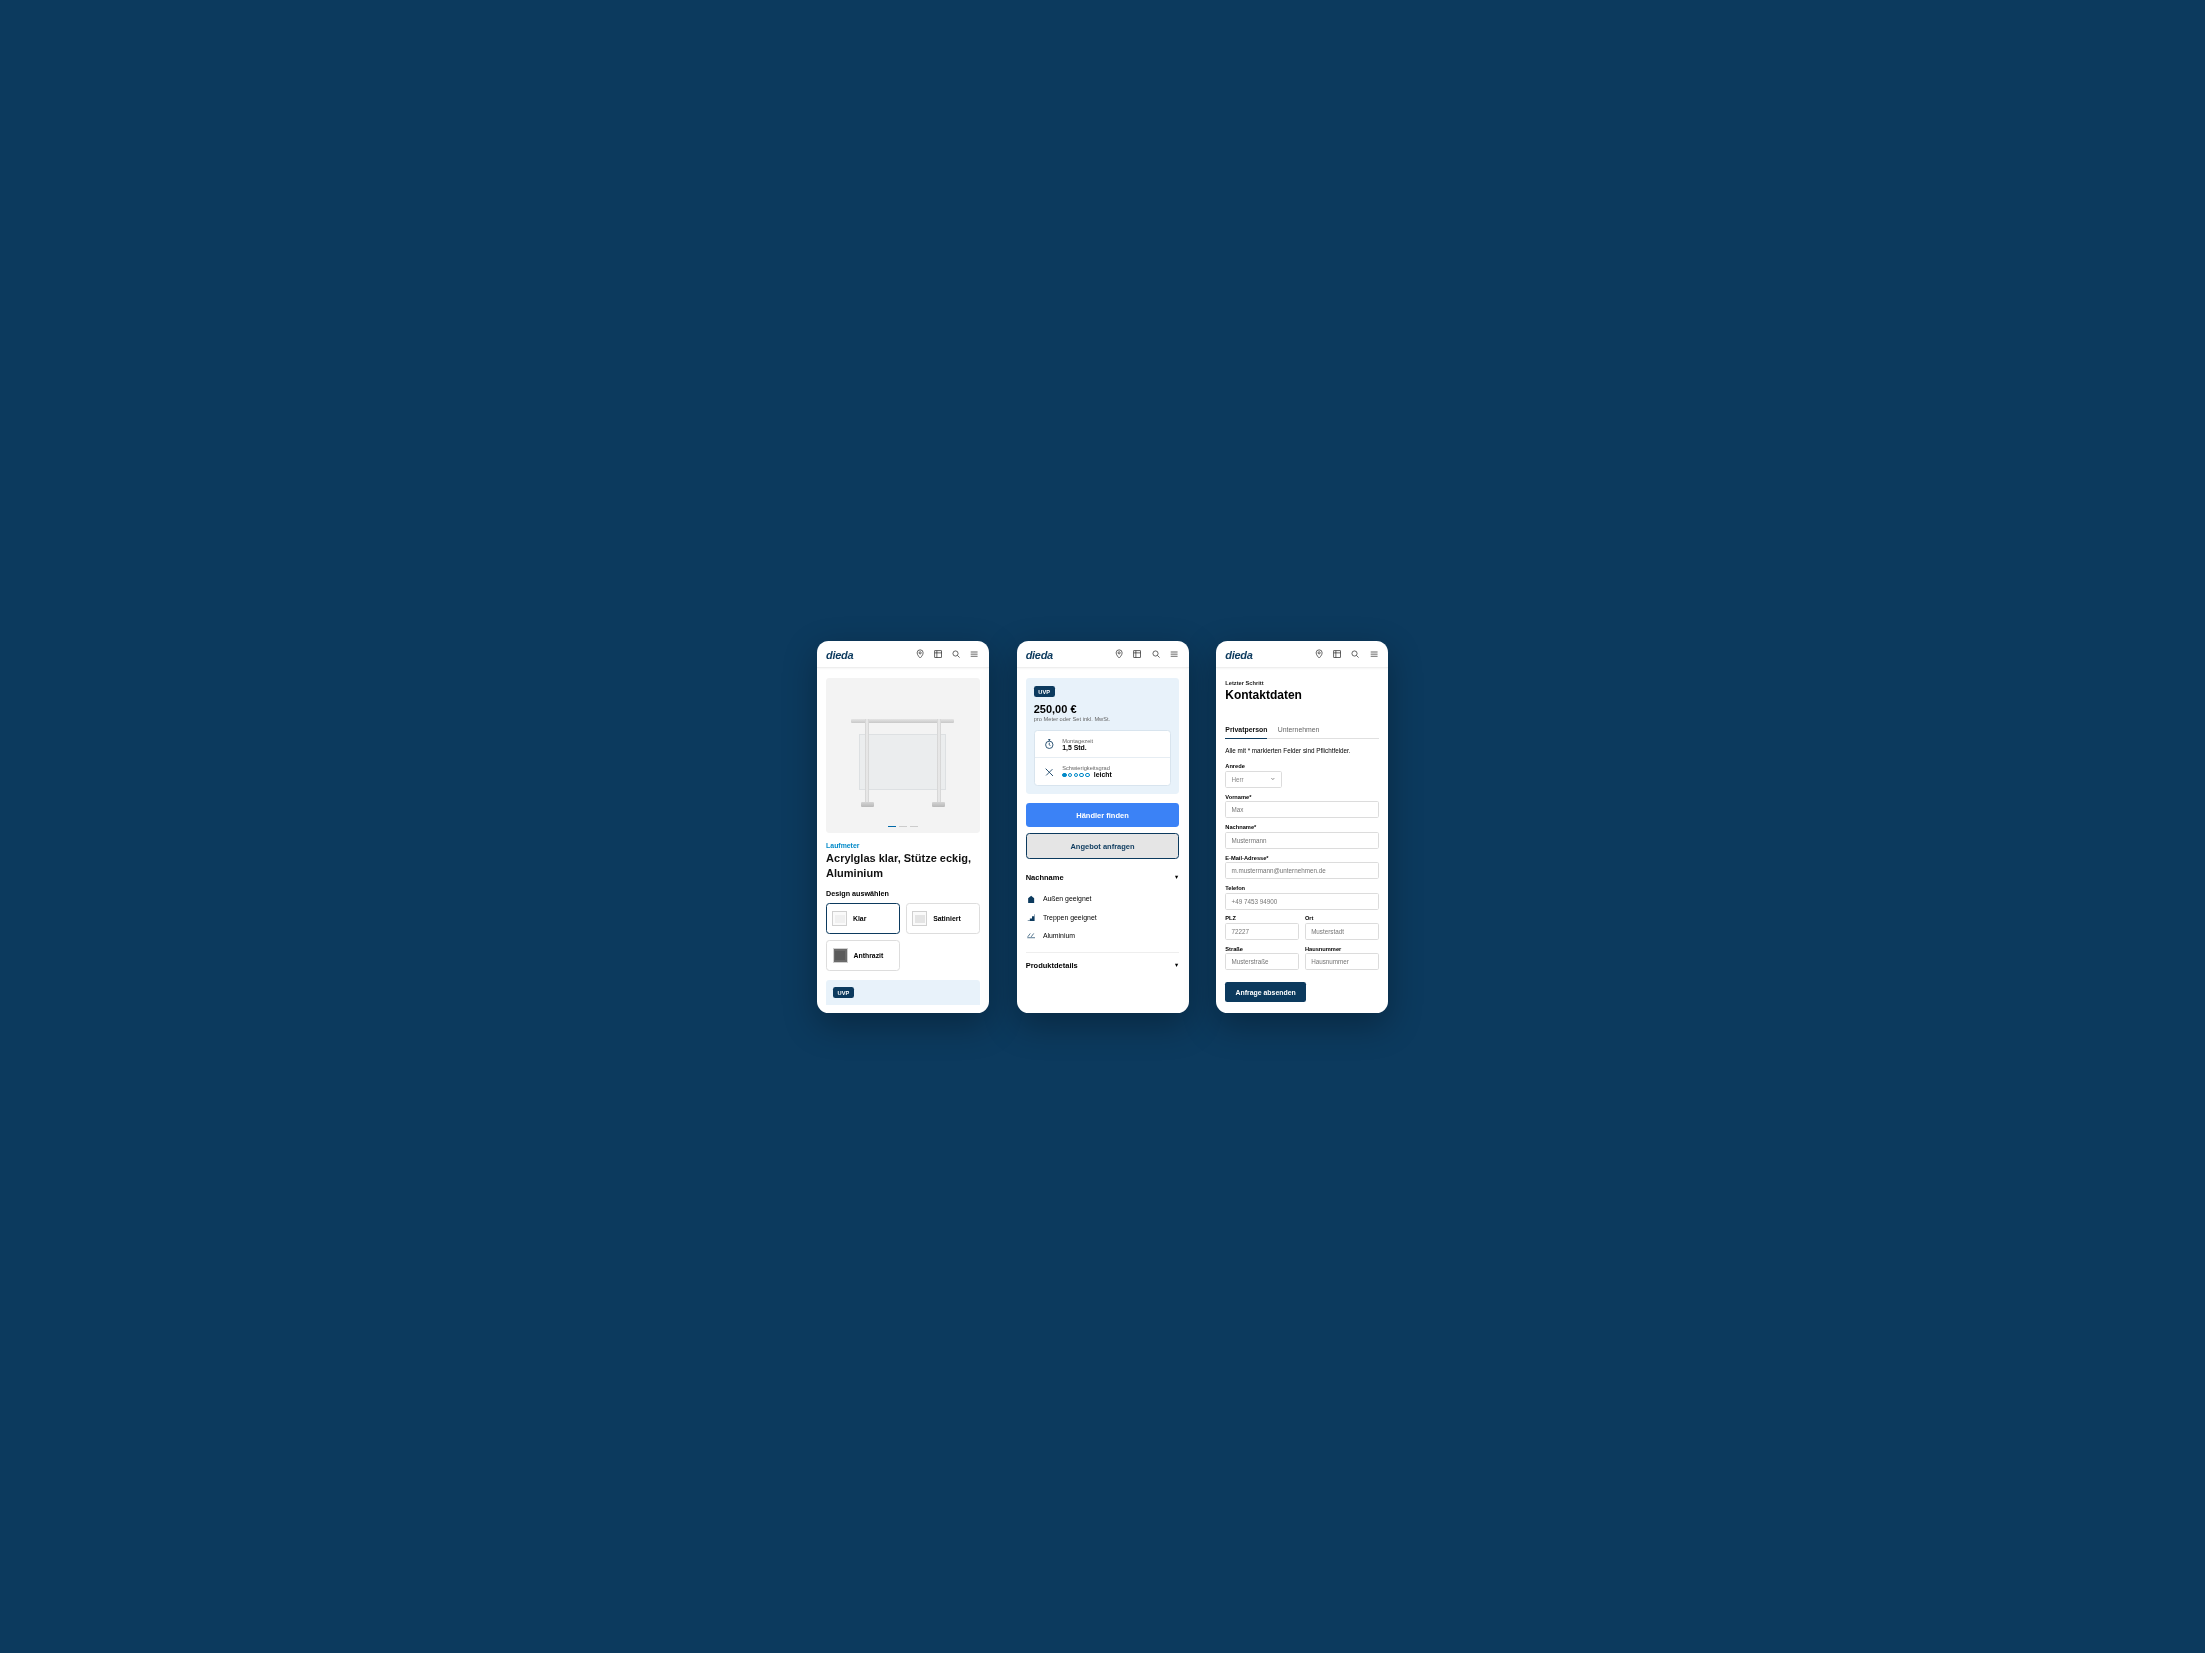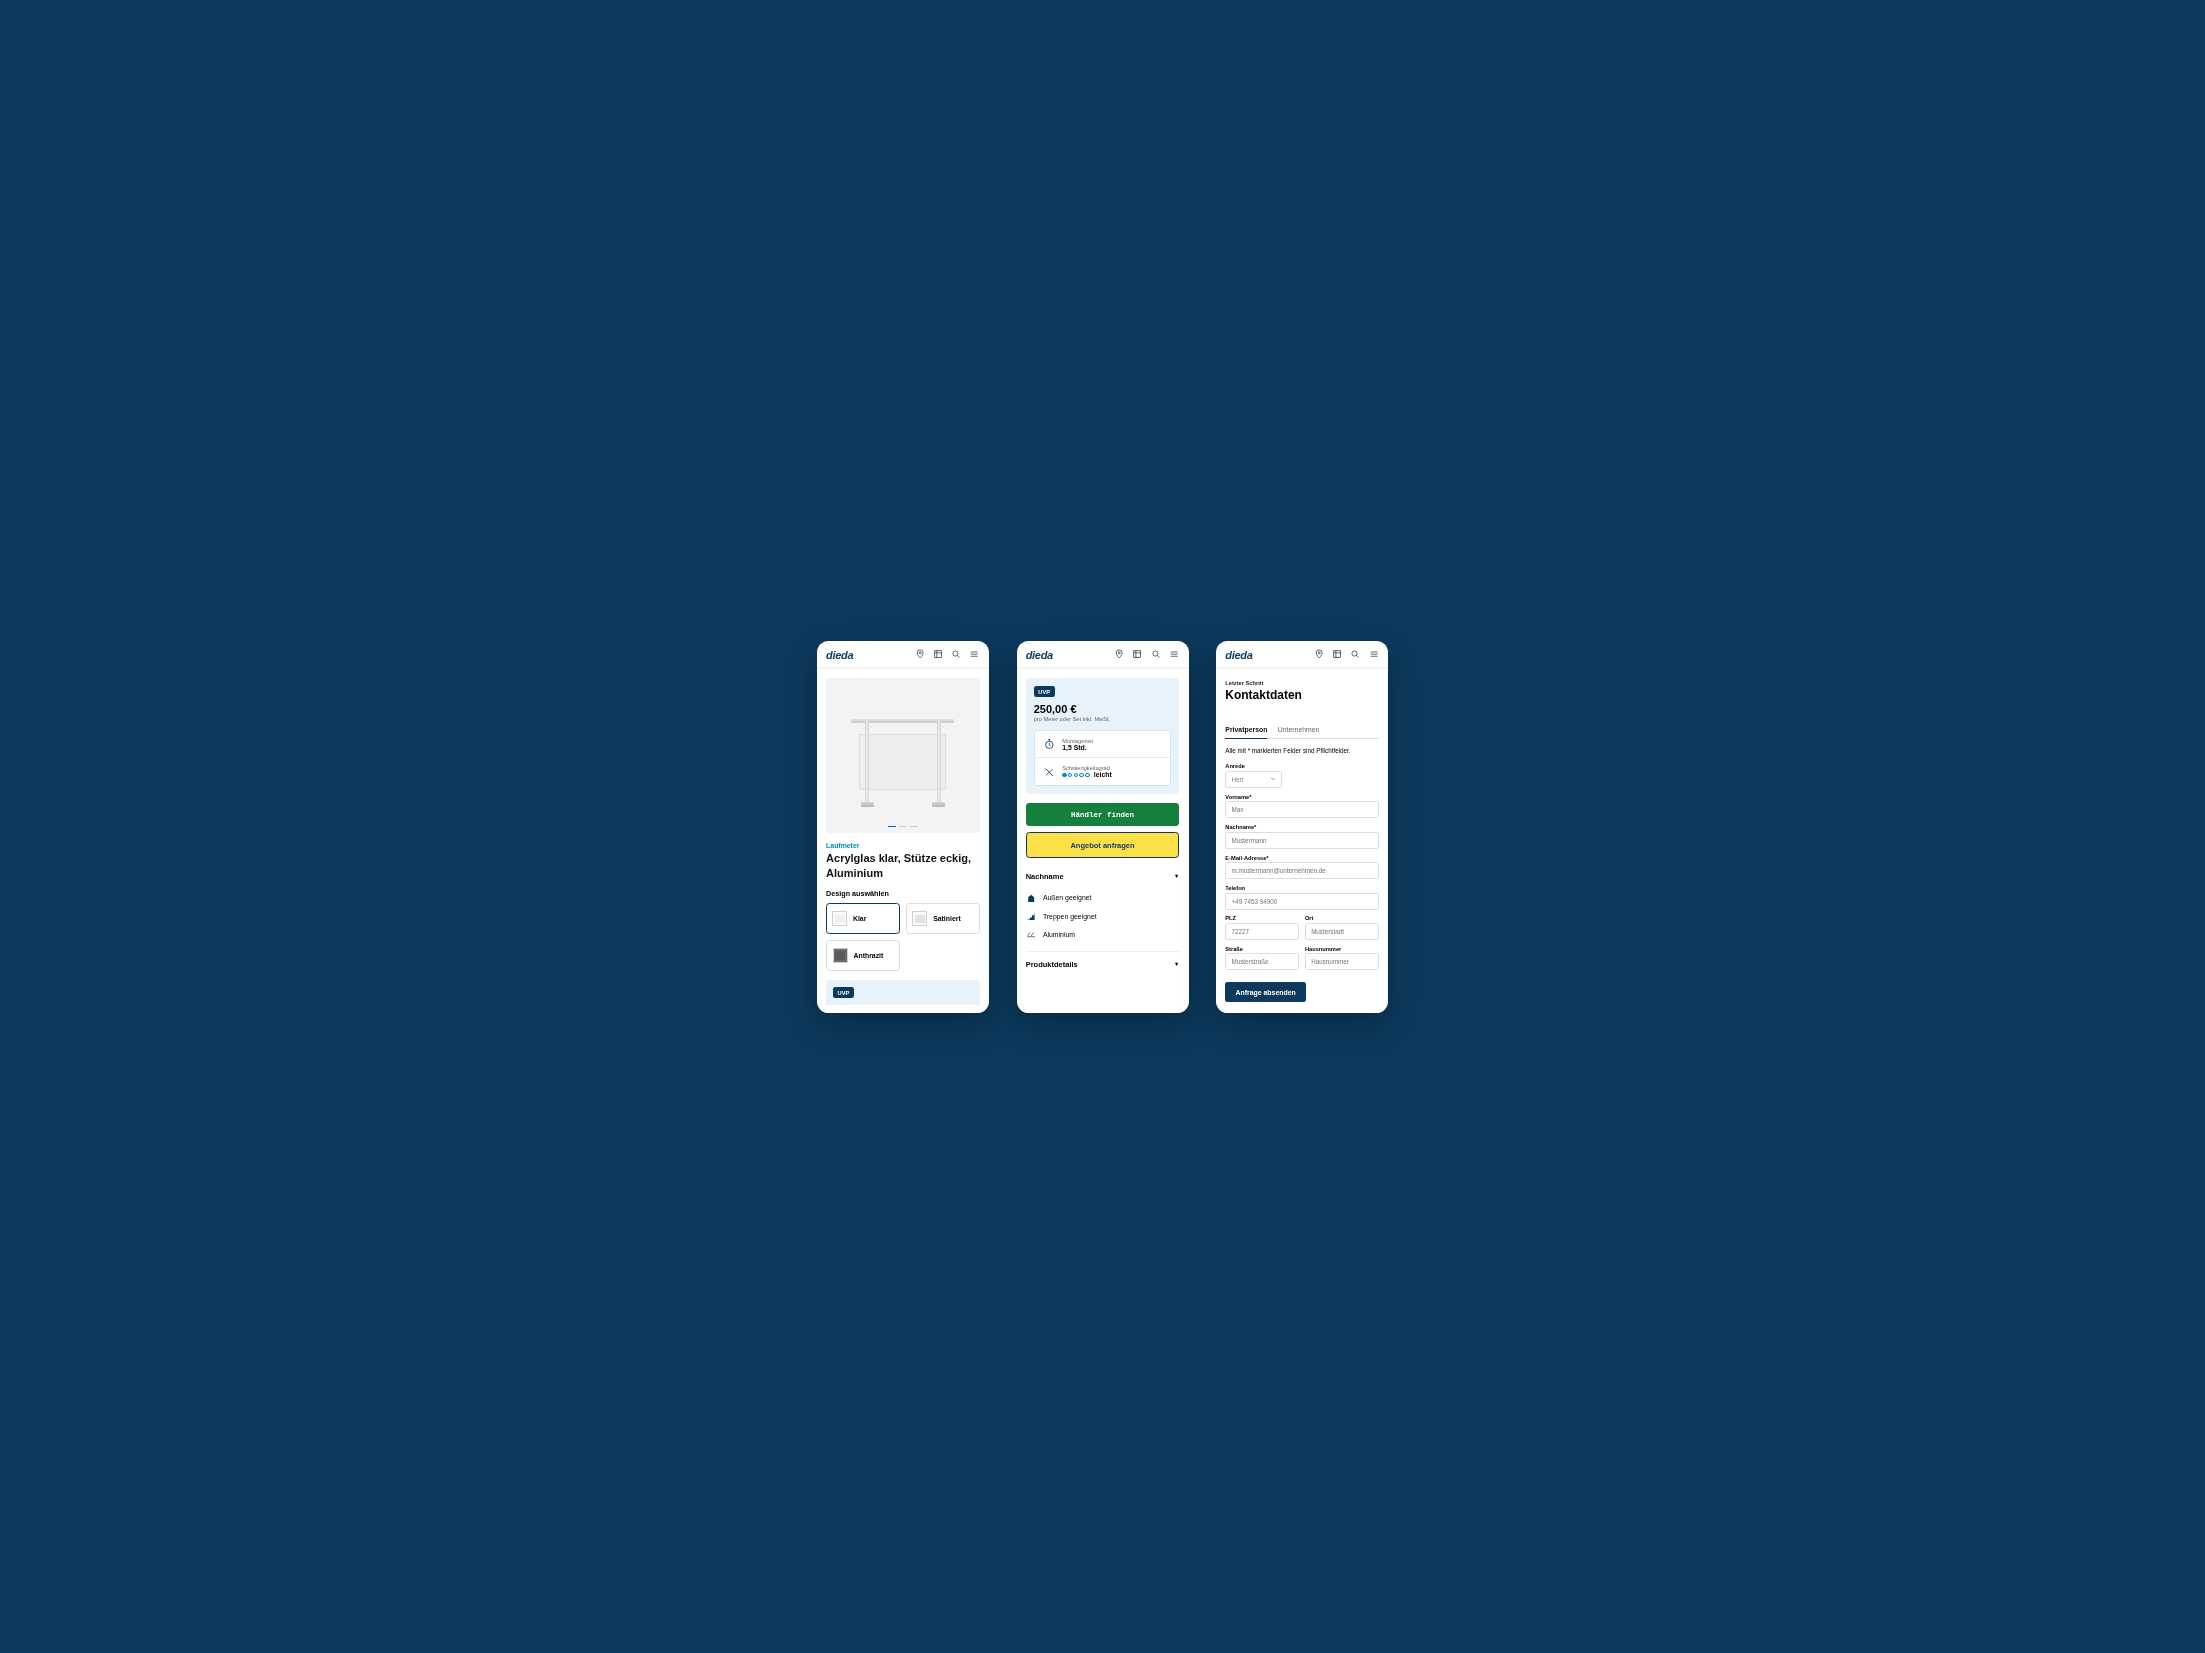--- a/index.html
+++ b/index.html
@@ -79,22 +79,22 @@
 .meta-row { display: flex; gap: 6.9px; padding: 6.9px 8px; align-items: center; }
 .meta-row + .meta-row { border-top: 0.6px solid #e6edf3; }
 .meta-icon { width: 12.6px; height: 12.6px; flex-shrink: 0; }
 .meta-icon svg { width: 100%; height: 100%; stroke: #0c3a5e; fill: none; stroke-width: 1.6; }
 .meta-label { font-size: 5.7px; color: #666; }
 .meta-val { font-size: 6.9px; font-weight: 700; }
 .diff-dots { display: inline-flex; gap: 1.1px; align-items: center; margin-right: 2.3px; }
 .diff-dot { width: 4.6px; height: 4.6px; border-radius: 50%; border: 0.7px solid #0089c8; }
 .diff-dot.fill { background: #0089c8; }
 .btn { display: block; width: calc(100% - 18.4px); margin: 0 9.2px 5.7px; padding: 7.5px; text-align: center; font-size: 7.5px; font-weight: 700; border-radius: 3.4px; cursor: pointer; border: none; }
-.btn.primary { background: #15803d; color: #fff; font-family: Liberation Mono, monospace; }
-.btn.outline { background: #fde047; color: #0c3a5e; border: 1.1px solid #0c3a5e; }
+.btn.primary { background: #3b82f6; color: #fff; }
+.btn.outline { background: #e5e5e5; color: #0c3a5e; border: 1.1px solid #0c3a5e; }
 .acc { padding: 0 9.2px; }
 .acc-head { display: flex; justify-content: space-between; align-items: center; padding: 8px 0; font-size: 7.5px; font-weight: 700; cursor: pointer; border-top: 0.6px solid #eee; }
 .acc-head.first { border-top: none; margin-top: 3.4px; }
 .caret { font-size: 5.7px; }
 .feat-list { padding-bottom: 6.9px; }
 .feat { display: flex; gap: 6.9px; align-items: center; font-size: 6.9px; padding: 4px 0; }
 .feat-icon { width: 10.3px; height: 10.3px; display: flex; align-items: center; justify-content: center; }
 .feat-icon svg { width: 100%; height: 100%; fill: #0c3a5e; }
 
 

